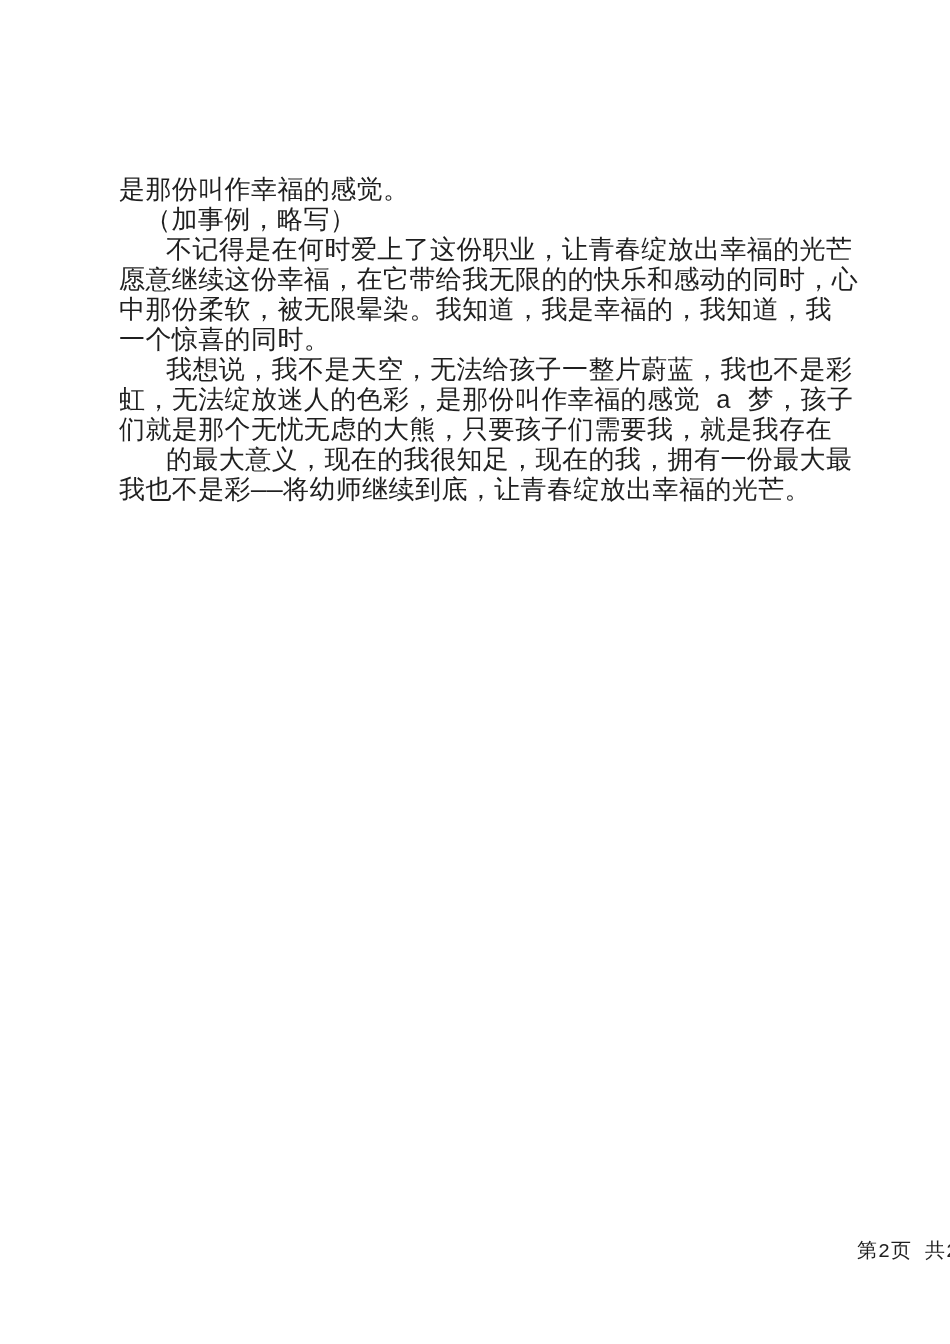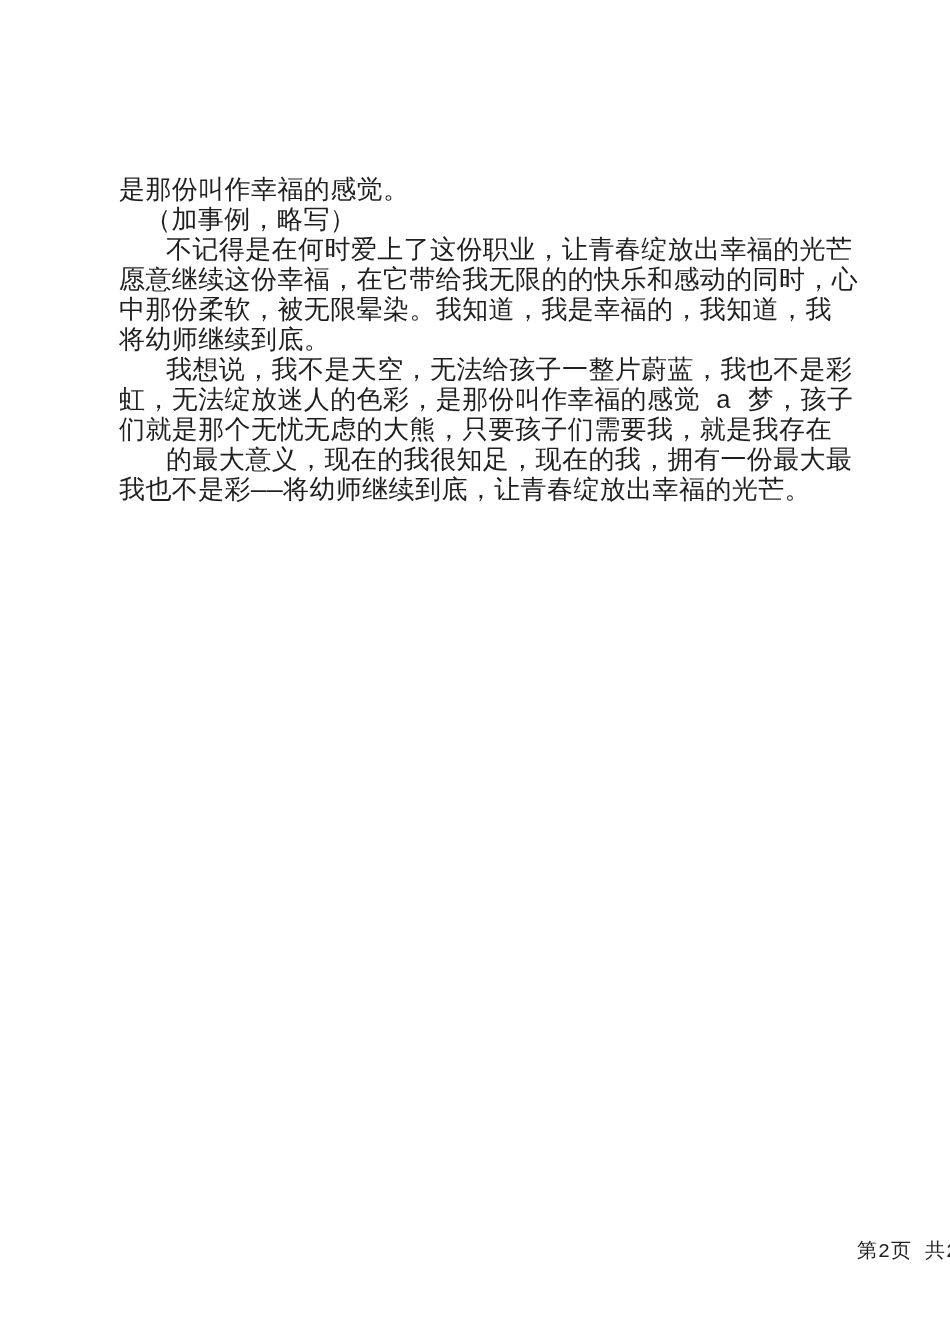--- a/index.html
+++ b/index.html
@@ -50,21 +50,21 @@
 </head>
 <body>
 
 <div class="page">
   <div class="body-text">
     <div class="line indent-0">是那份叫作幸福的感觉。</div>
     <div class="line indent-1">（加事例，略写）</div>
     <div class="line indent-2">不记得是在何时爱上了这份职业，让青春绽放出幸福的光芒</div>
     <div class="line indent-0">愿意继续这份幸福，在它带给我无限的的快乐和感动的同时，心</div>
     <div class="line indent-0">中那份柔软，被无限晕染。我知道，我是幸福的，我知道，我</div>
-    <div class="line indent-0">将幼师继续到底。</div>
+    <div class="line indent-0">一个惊喜的同时。</div>
     <div class="line indent-2">我想说，我不是天空，无法给孩子一整片蔚蓝，我也不是彩</div>
     <div class="line indent-0">虹，无法绽放迷人的色彩，是那份叫作幸福的感觉 a 梦，孩子</div>
     <div class="line indent-0">们就是那个无忧无虑的大熊，只要孩子们需要我，就是我存在</div>
     <div class="line indent-2">的最大意义，现在的我很知足，现在的我，拥有一份最大最</div>
     <div class="line indent-0">我也不是彩——将幼师继续到底，让青春绽放出幸福的光芒。</div>
   </div>
   <div class="footer">
     <span>第2页 共2页</span>
   </div>
 </div>

